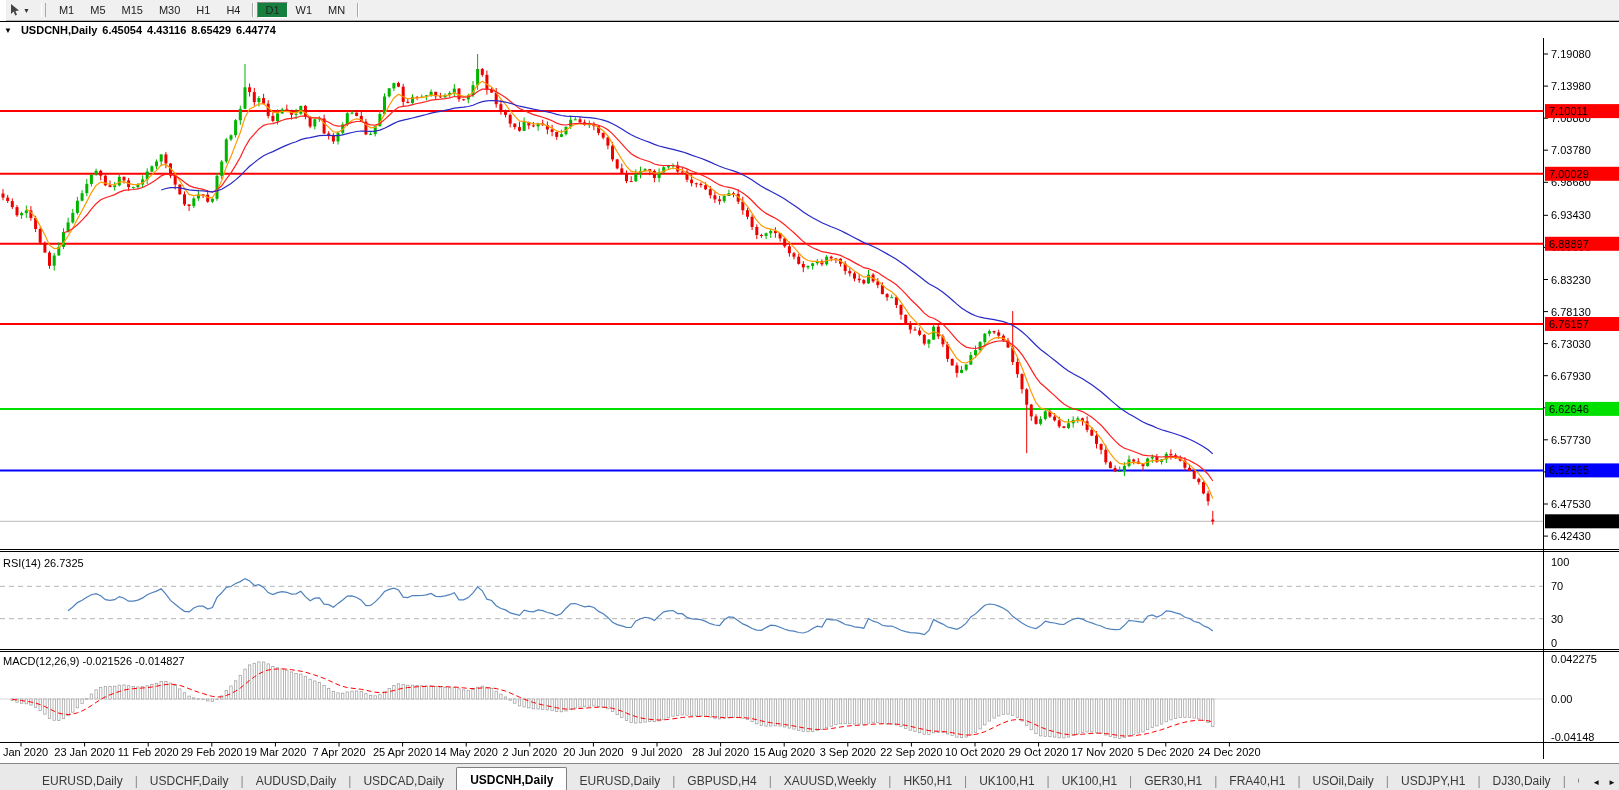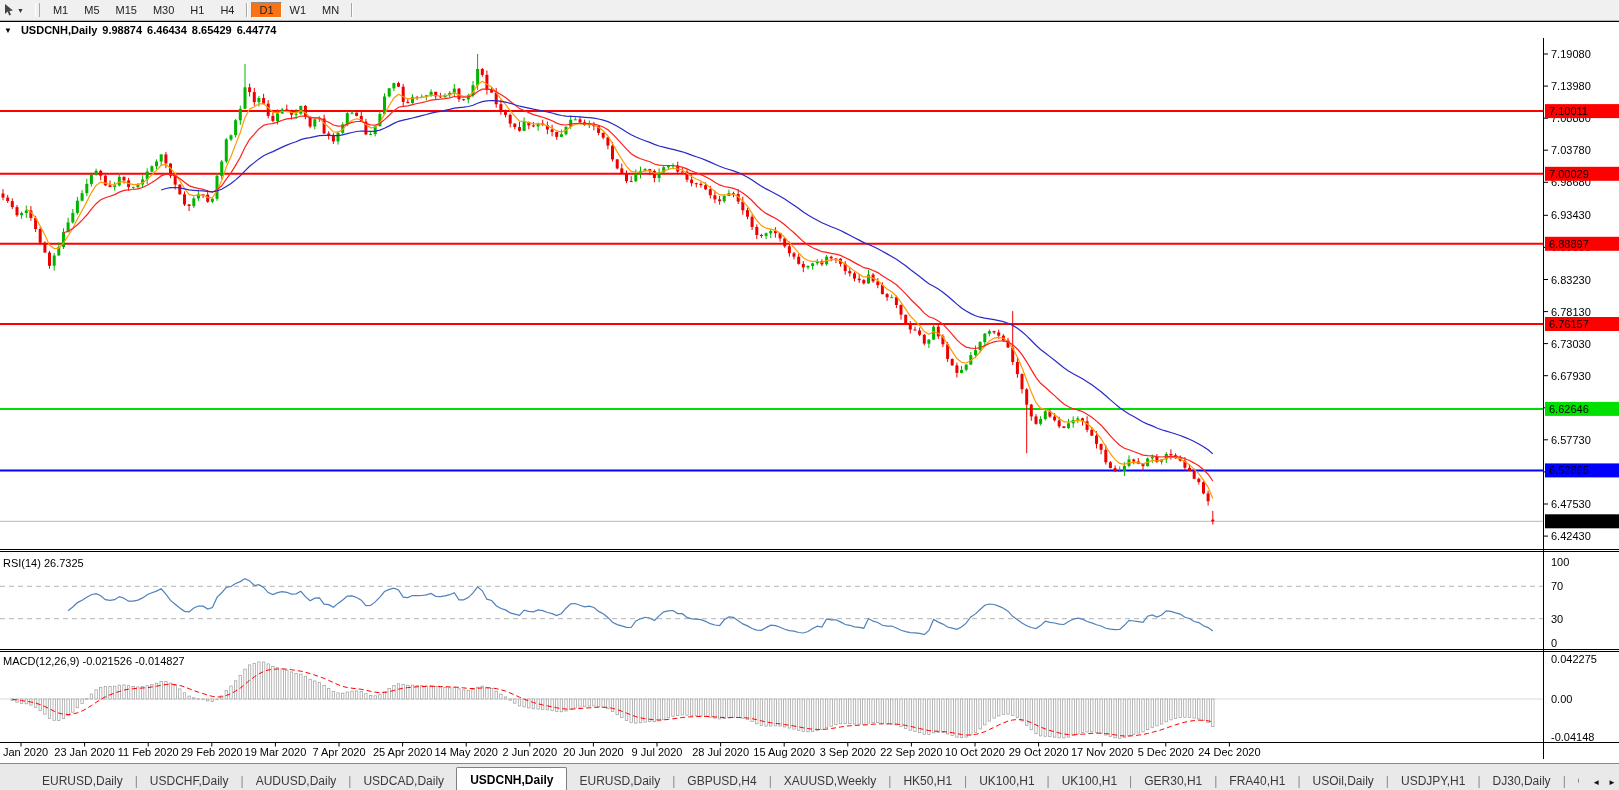--- a/index.html
+++ b/index.html
@@ -1,26 +1,26 @@
 <!DOCTYPE html>
 <html><head>
 <meta charset="utf-8">
 <style>
   html,body{margin:0;padding:0;background:#fff;font-family:"Liberation Sans",sans-serif;-webkit-user-select:none;user-select:none;}
   #app{width:1619px;height:790px;position:relative;overflow:hidden;background:#fff;}
 
   
-  .toolbar{height:20px;background:#f0f0f0;border-bottom:1px solid #b5b5b5;display:flex;align-items:center;font-size:11px;color:#222;}
+  .toolbar{height:20px;background:#f0f0f0;border-bottom:1px solid #b5b5b5;display:flex;align-items:center;font-size:11px;color:#222;margin-left:6px;}
   .tool-group{display:flex;align-items:center;padding:0 4px;}
   .cursor-ico{width:11px;height:13px;display:inline-block;margin-right:2px;}
   .tb-caret{font-size:7px;color:#333;margin-right:2px;}
   .grip{width:3px;height:14px;border-left:1px solid #fff;border-right:1px solid #a8a8a8;margin:0 5px;}
   .vsep{width:1px;height:14px;background:#a8a8a8;box-shadow:1px 0 0 #fff;margin:0 4px;}
   .tf{padding:1px 7px;cursor:default;border:1px solid transparent;}
-  .tf.active{background:#f97316;border-color:#8a8a8a #ffffff #ffffff #8a8a8a;}
+  .tf.active{background:#15803d;border-color:#8a8a8a #ffffff #ffffff #8a8a8a;}
 
   
   .hdr-line{height:1px;background:#000;}
   .chart-title-row{height:16px;background:#fff;display:flex;align-items:center;font-size:11px;font-weight:bold;color:#000;padding-left:4px;gap:5px;}
   .hdr-tri{font-size:8px;font-weight:normal;color:#000;margin-right:4px;}
 
   svg text{font-family:"Liberation Sans",sans-serif;font-size:11px;fill:#000;}
 
   
   .tabs-bar{height:32px;background:#e9e9e9;border-top:1px solid #888;position:relative;overflow:hidden;}
@@ -58,22 +58,22 @@
         <span class="tf">MN</span>
         <div class="vsep"></div>
       </div>
   </div>
 
   <div class="hdr-line"></div>
 
   <div class="chart-title-row">
     <span class="hdr-tri">▼</span>
     <span>USDCNH,Daily</span>
-    <span>9.98874</span>
-    <span>6.46434</span>
+    <span>6.45054</span>
+    <span>4.43116</span>
     <span>8.65429</span>
     <span>6.44774</span>
   </div>
 
   <svg id="chart-svg" width="1619" height="721">
       <line x1="0" x2="1543" y1="483.3" y2="483.3" stroke="#b8b8b8" stroke-width="1"></line>
       <g>
         <line x1="0" x2="1543" y1="73.1" y2="73.1" stroke="#ff0000" stroke-width="2"></line>
         <line x1="0" x2="1543" y1="135.8" y2="135.8" stroke="#ff0000" stroke-width="2"></line>
         <line x1="0" x2="1543" y1="205.8" y2="205.8" stroke="#ff0000" stroke-width="2"></line>

